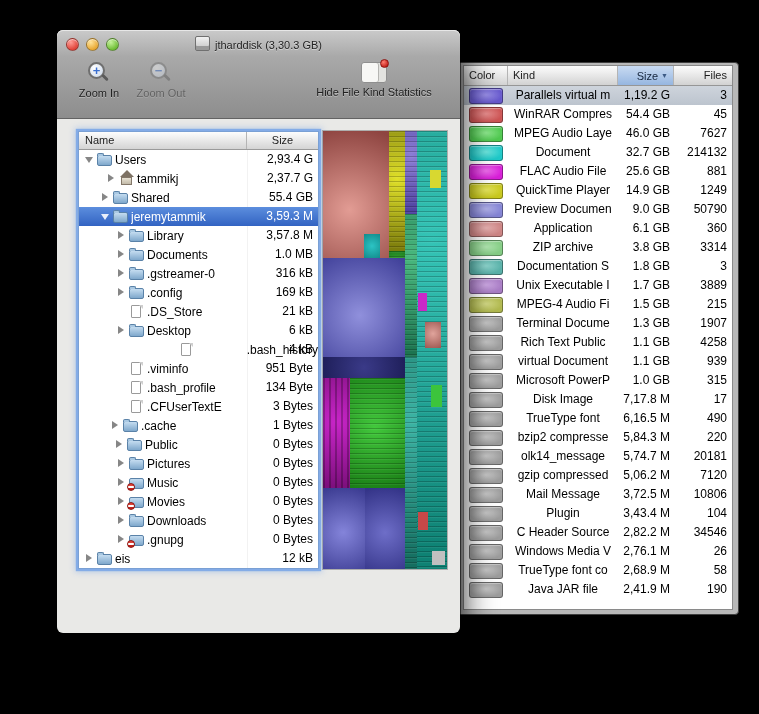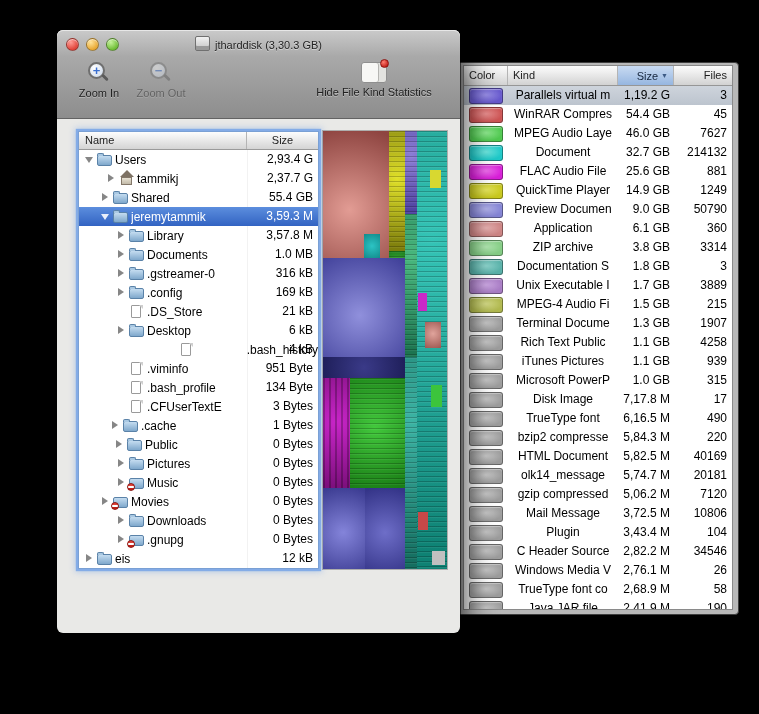--- a/index.html
+++ b/index.html
@@ -237,21 +237,21 @@
               <span class="swatch" style="background: radial-gradient(60% 70% at 50% 42%, rgb(200, 200, 200), rgb(156, 156, 156) 85%);"></span>
             </div>
             <div class="d-cell d-kind">Rich Text Public</div>
             <div class="d-cell d-size">1.1 GB</div>
             <div class="d-cell d-files">4258</div>
           </div>
           <div class="d-row">
             <div class="d-cell d-color">
               <span class="swatch" style="background: radial-gradient(60% 70% at 50% 42%, rgb(200, 200, 200), rgb(156, 156, 156) 85%);"></span>
             </div>
-            <div class="d-cell d-kind">iTunes Pictures</div>
+            <div class="d-cell d-kind">virtual Document</div>
             <div class="d-cell d-size">1.1 GB</div>
             <div class="d-cell d-files">939</div>
           </div>
           <div class="d-row">
             <div class="d-cell d-color">
               <span class="swatch" style="background: radial-gradient(60% 70% at 50% 42%, rgb(200, 200, 200), rgb(156, 156, 156) 85%);"></span>
             </div>
             <div class="d-cell d-kind">Microsoft PowerP</div>
             <div class="d-cell d-size">1.0 GB</div>
             <div class="d-cell d-files">315</div>
@@ -272,28 +272,20 @@
             <div class="d-cell d-size">6,16.5 M</div>
             <div class="d-cell d-files">490</div>
           </div>
           <div class="d-row">
             <div class="d-cell d-color">
               <span class="swatch" style="background: radial-gradient(60% 70% at 50% 42%, rgb(200, 200, 200), rgb(156, 156, 156) 85%);"></span>
             </div>
             <div class="d-cell d-kind">bzip2 compresse</div>
             <div class="d-cell d-size">5,84.3 M</div>
             <div class="d-cell d-files">220</div>
-          </div>
-          <div class="d-row">
-            <div class="d-cell d-color">
-              <span class="swatch" style="background: radial-gradient(60% 70% at 50% 42%, rgb(200, 200, 200), rgb(156, 156, 156) 85%);"></span>
-            </div>
-            <div class="d-cell d-kind">HTML Document</div>
-            <div class="d-cell d-size">5,82.5 M</div>
-            <div class="d-cell d-files">40169</div>
           </div>
           <div class="d-row">
             <div class="d-cell d-color">
               <span class="swatch" style="background: radial-gradient(60% 70% at 50% 42%, rgb(200, 200, 200), rgb(156, 156, 156) 85%);"></span>
             </div>
             <div class="d-cell d-kind">olk14_message</div>
             <div class="d-cell d-size">5,74.7 M</div>
             <div class="d-cell d-files">20181</div>
           </div>
           <div class="d-row">
@@ -497,21 +489,21 @@
             <span class="ticon icon-folder"></span>
             <span class="name">Pictures</span>
             <span class="size">0 Bytes</span>
           </div>
           <div class="tree-row" style="padding-left: 38px;">
             <span class="disc closed"></span>
             <span class="ticon icon-folder-badge"></span>
             <span class="name">Music</span>
             <span class="size">0 Bytes</span>
           </div>
-          <div class="tree-row" style="padding-left: 22px;">
+          <div class="tree-row" style="padding-left: 38px;">
             <span class="disc closed"></span>
             <span class="ticon icon-folder-badge"></span>
             <span class="name">Movies</span>
             <span class="size">0 Bytes</span>
           </div>
           <div class="tree-row" style="padding-left: 38px;">
             <span class="disc closed"></span>
             <span class="ticon icon-folder"></span>
             <span class="name">Downloads</span>
             <span class="size">0 Bytes</span>

